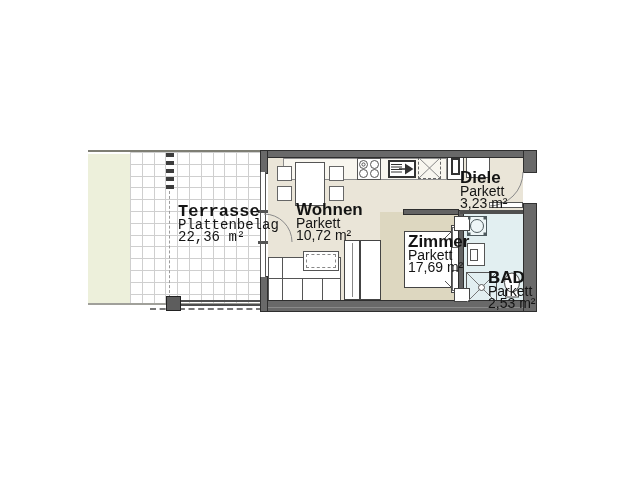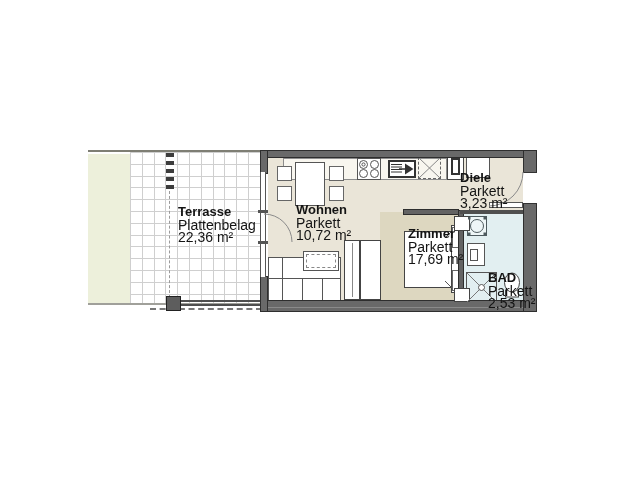--- a/index.html
+++ b/index.html
@@ -6,21 +6,21 @@
   #stage{position:relative;width:640px;height:480px;background:#ffffff;overflow:hidden;
          font-family:"Liberation Sans",sans-serif;color:#141414;}
   .abs{position:absolute;box-sizing:border-box;}
   .wall{position:absolute;box-sizing:border-box;background:#696969;border:1px solid #2e2e2e;z-index:5;}
   .iwall{position:absolute;box-sizing:border-box;background:#636363;border:1px solid #2e2e2e;z-index:4;}
   .furn{position:absolute;box-sizing:border-box;background:#fff;border:1px solid #555;z-index:3;}
   .seam{position:absolute;background:#555;z-index:3;}
   .floor{position:absolute;z-index:1;}
   .overlay6{z-index:6;}
   .label{position:absolute;z-index:8;line-height:12.5px;white-space:nowrap;}
-  .room-name{font-size:13px;font-weight:700;}
+  .room-name{font-size:17px;font-weight:700;}
   .room-sub{font-size:14px;}
   #svgov{position:absolute;left:0;top:0;z-index:7;pointer-events:none;}
   .grid{position:absolute;z-index:1;
     background-image:
       repeating-linear-gradient(to right,#cfcfcf 0 1px,transparent 1px 11.8px),
       repeating-linear-gradient(to bottom,#cfcfcf 0 1px,transparent 1px 11.8px);}
 </style>
 </head>
 <body>
 
@@ -142,36 +142,36 @@
     <g>
       <rect x="505.5" y="290" width="13" height="7" fill="#fff" stroke="#444"></rect>
       <ellipse cx="512" cy="282.5" rx="7.5" ry="9.5" fill="#fff" stroke="#444"></ellipse>
     </g>
     <g stroke="#555">
       <line x1="445" y1="238" x2="452" y2="231"></line>
         <line x1="445" y1="281" x2="452" y2="288"></line>
     </g>
   </svg>
 
-  <div class="label" style="left:178px;top:206px;">
+  <div class="label" style="left:178px;top:206px;font-family:Liberation Mono, monospace;">
     <div class="room-name">Terrasse</div>
     <div class="room-sub">Plattenbelag</div>
     <div class="room-sub">22,36 m²</div>
   </div>
   <div class="label" style="left:296px;top:204px;">
     <div class="room-name">Wohnen</div>
     <div class="room-sub">Parkett</div>
     <div class="room-sub">10,72 m²</div>
   </div>
   <div class="label" style="left:460px;top:172px;">
     <div class="room-name">Diele</div>
     <div class="room-sub">Parkett</div>
     <div class="room-sub">3,23 m²</div>
   </div>
-  <div class="label" style="left:408px;top:228px;">
+  <div class="label" style="left:408px;top:236px;">
     <div class="room-name">Zimmer</div>
     <div class="room-sub">Parkett</div>
     <div class="room-sub">17,69 m²</div>
   </div>
   <div class="label" style="left:488px;top:234px;margin-top:38px;">
     <div class="room-name">BAD</div>
     <div class="room-sub">Parkett</div>
     <div class="room-sub">2,53 m²</div>
   </div>
 

